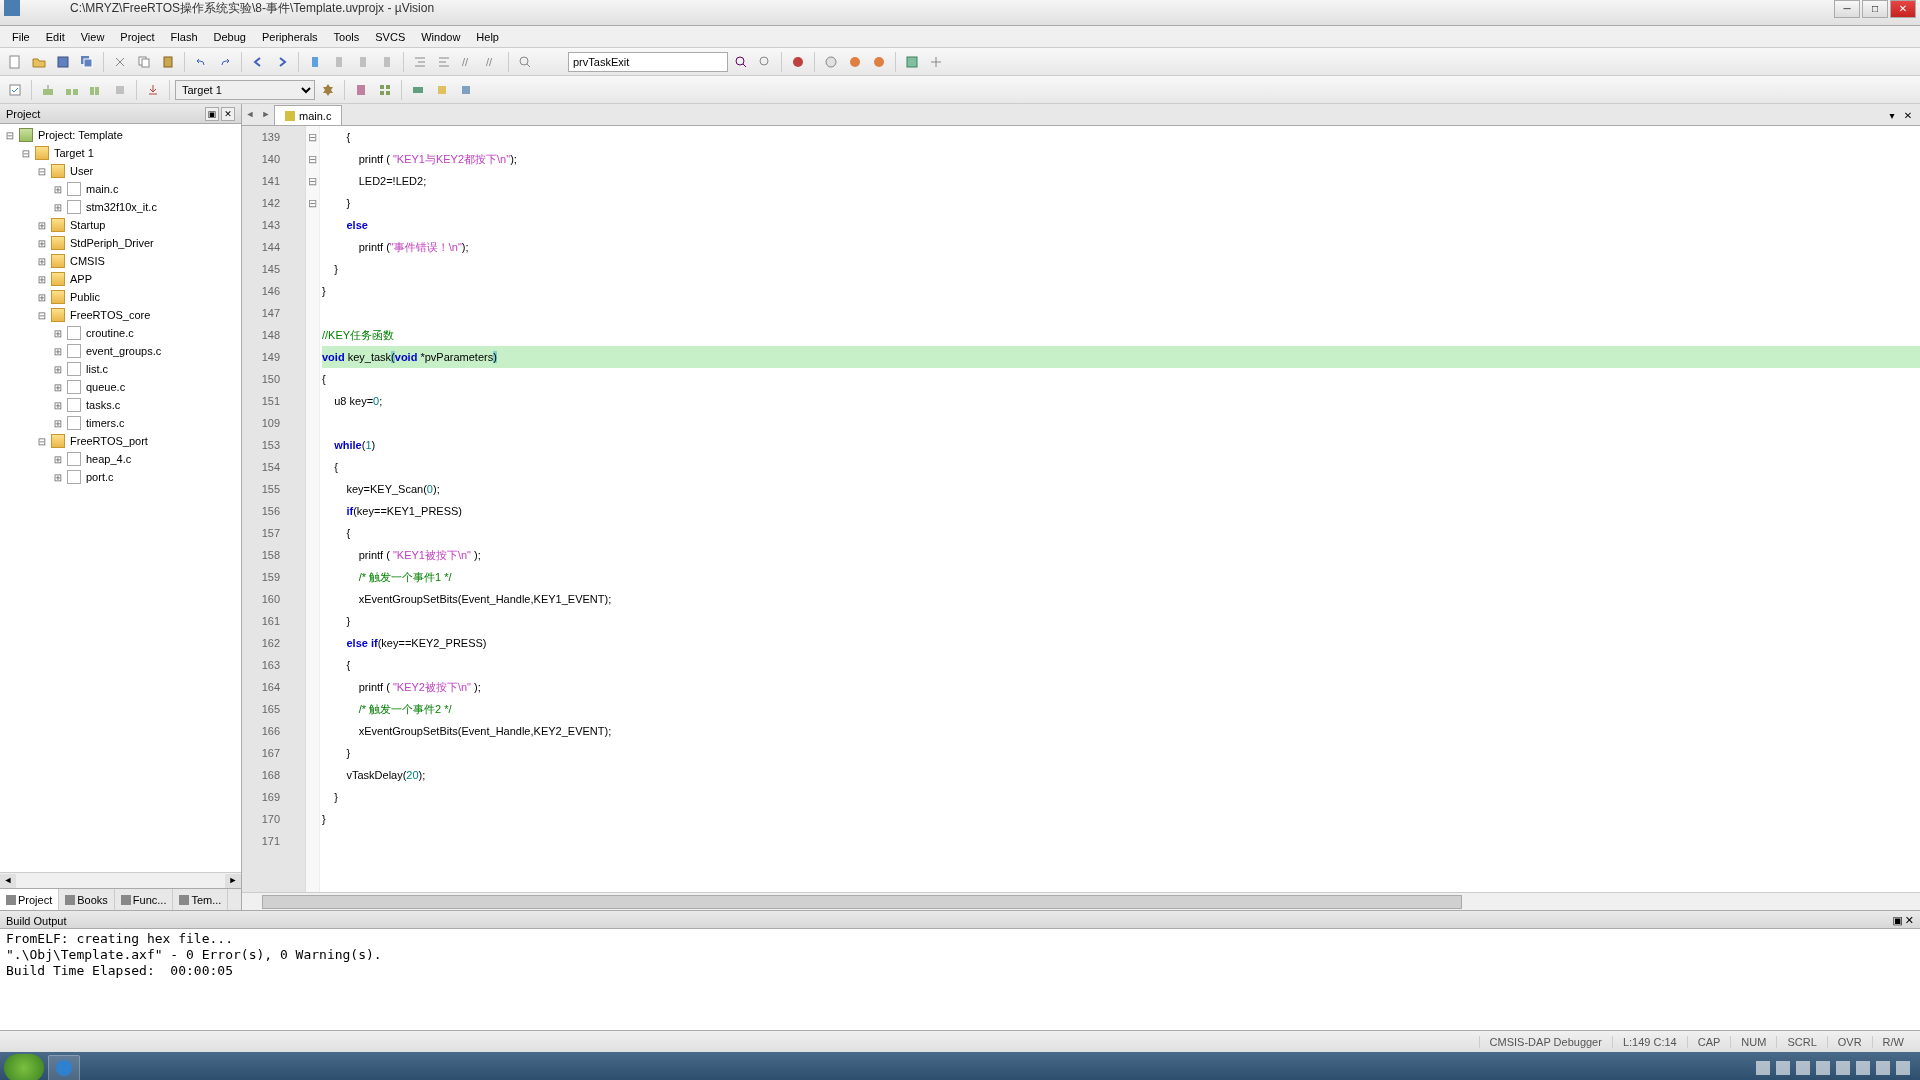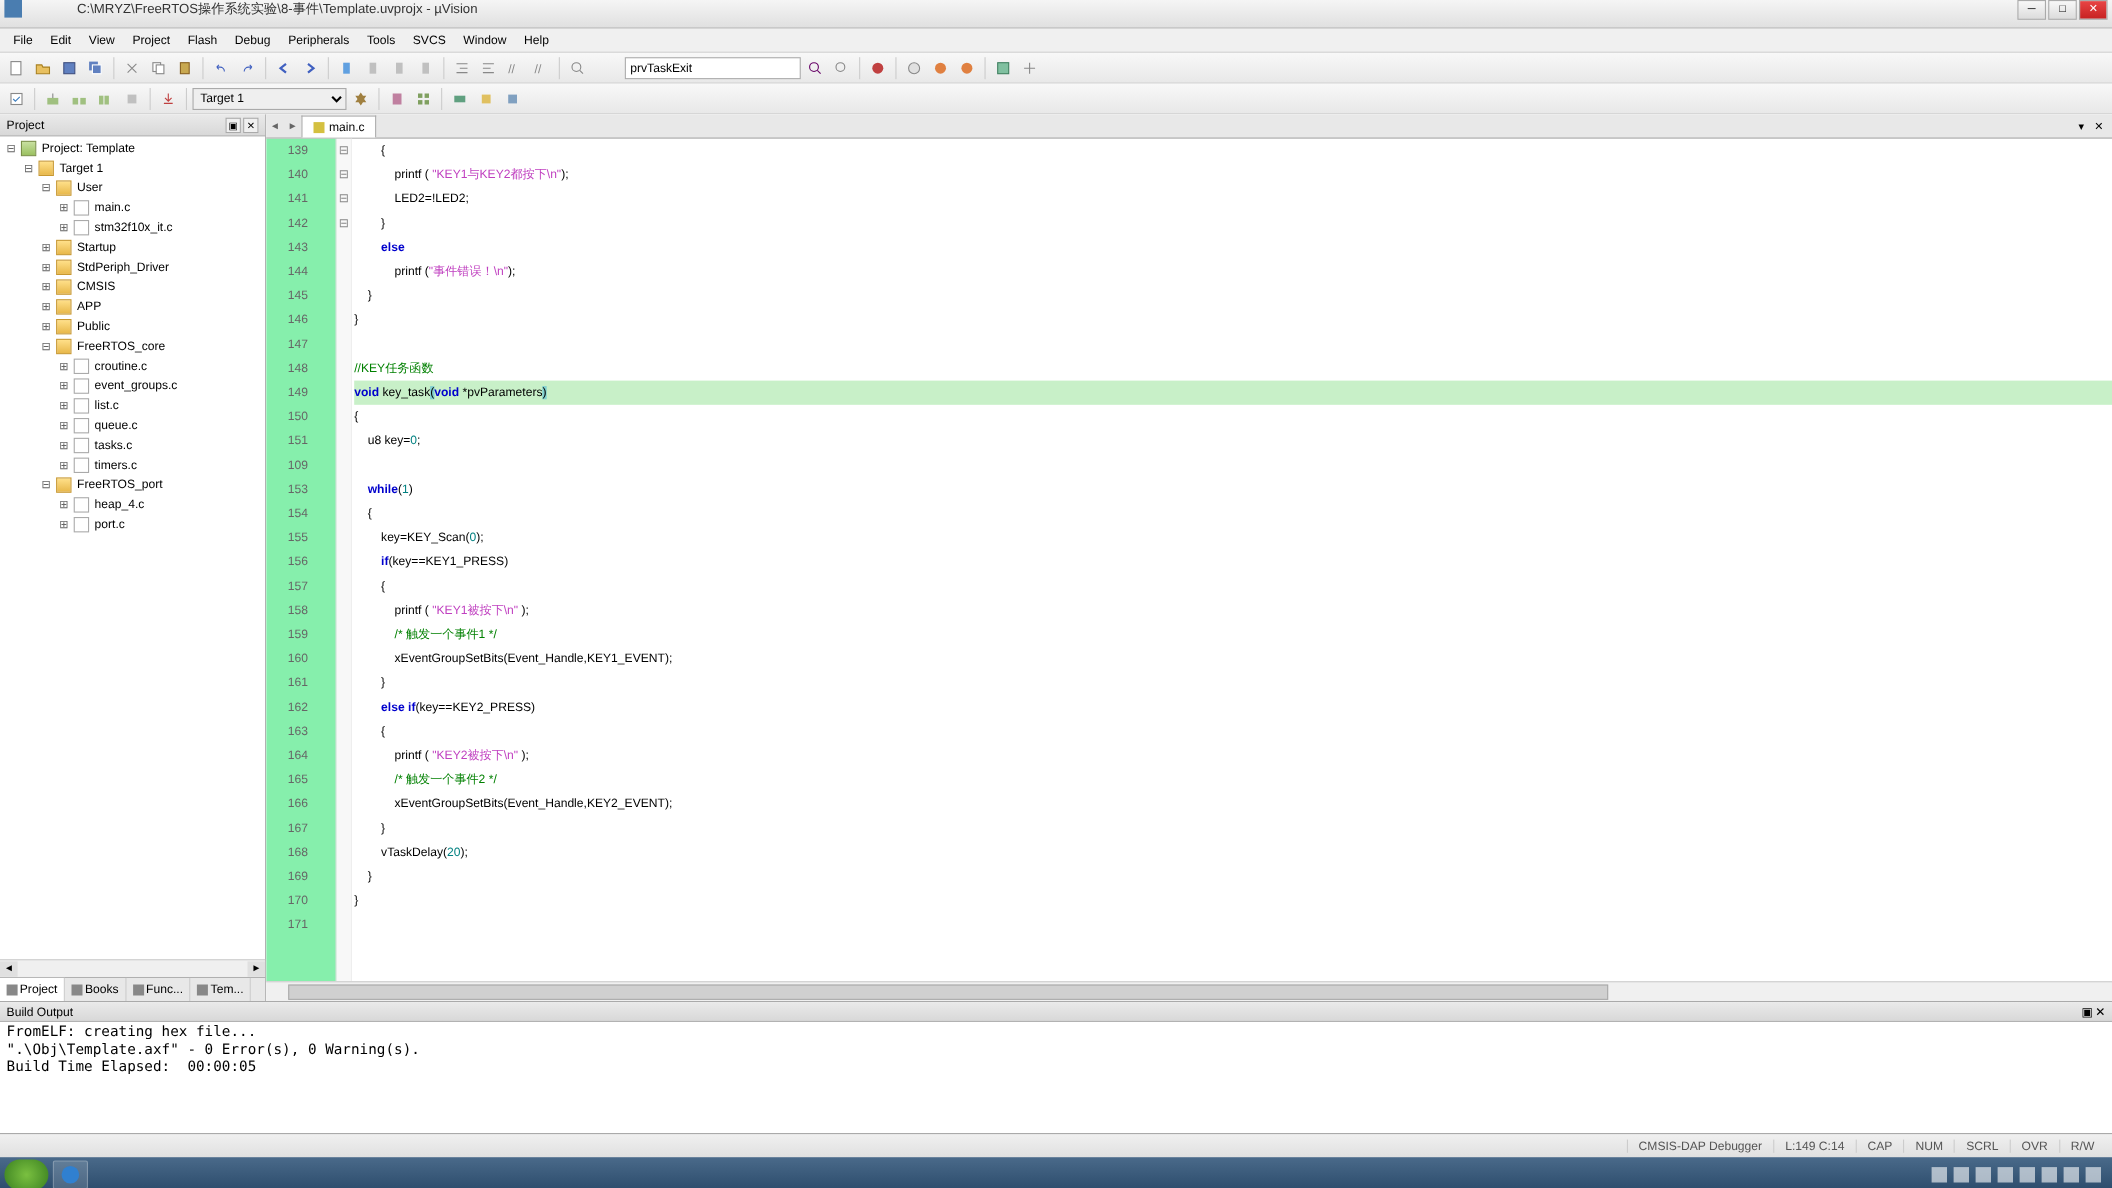--- a/index.html
+++ b/index.html
@@ -52,21 +52,21 @@
 
 
 .editor-area { flex: 1; display: flex; flex-direction: column; background: #fff; }
 .editor-tabs { height: 22px; background: #e8e8e8; border-bottom: 1px solid #aaa; display: flex; align-items: flex-end; }
 .etab-nav { width: 16px; height: 20px; text-align: center; font-size: 9px; line-height: 18px; color: #666; }
 .editor-tab { height: 20px; padding: 2px 10px; background: #fff; border: 1px solid #aaa; border-bottom: none; font-size: 11px; display: flex; align-items: center; gap: 4px; }
 .editor-tab .eicon { width: 10px; height: 10px; background: #d4c040; }
 .editor-ctrls { margin-left: auto; display: flex; padding-right: 4px; }
 .editor-ctrls .ectrl { width: 16px; height: 16px; font-size: 10px; text-align: center; line-height: 14px; }
 .code-container { flex: 1; display: flex; overflow: hidden; position: relative; }
-.gutter { width: 64px; background: #86efac; border-right: 1px solid #ddd; text-align: right; padding-right: 25px; font-family: Consolas, monospace; font-size: 15px; color: #666; line-height: 22px; padding-top: 0; }
+.gutter { width: 64px; background: #e5e5e5; border-right: 1px solid #ddd; text-align: right; padding-right: 25px; font-family: Consolas, monospace; font-size: 15px; color: #666; line-height: 22px; padding-top: 0; }
 .foldcol { width: 14px; background: #f8f8f8; border-right: 1px solid #eee; font-family: monospace; font-size: 10px; line-height: 22px; color: #888; text-align: center; }
 .code { flex: 1; font-family: Consolas, "Courier New", monospace; font-size: 15px; line-height: 22px; white-space: pre; padding-left: 2px; overflow: hidden; }
 .code-line { height: 22px; }
 .hl-line { background: #c8f0c8; }
 .kw { color: #0000cc; font-weight: bold; }
 .str { color: #c040c0; }
 .cmt { color: #008000; }
 .num { color: #008080; }
 .paren-hl { background: #80d0d0; }
 .hscroll { height: 18px; background: #f0f0f0; border-top: 1px solid #ccc; position: relative; }

